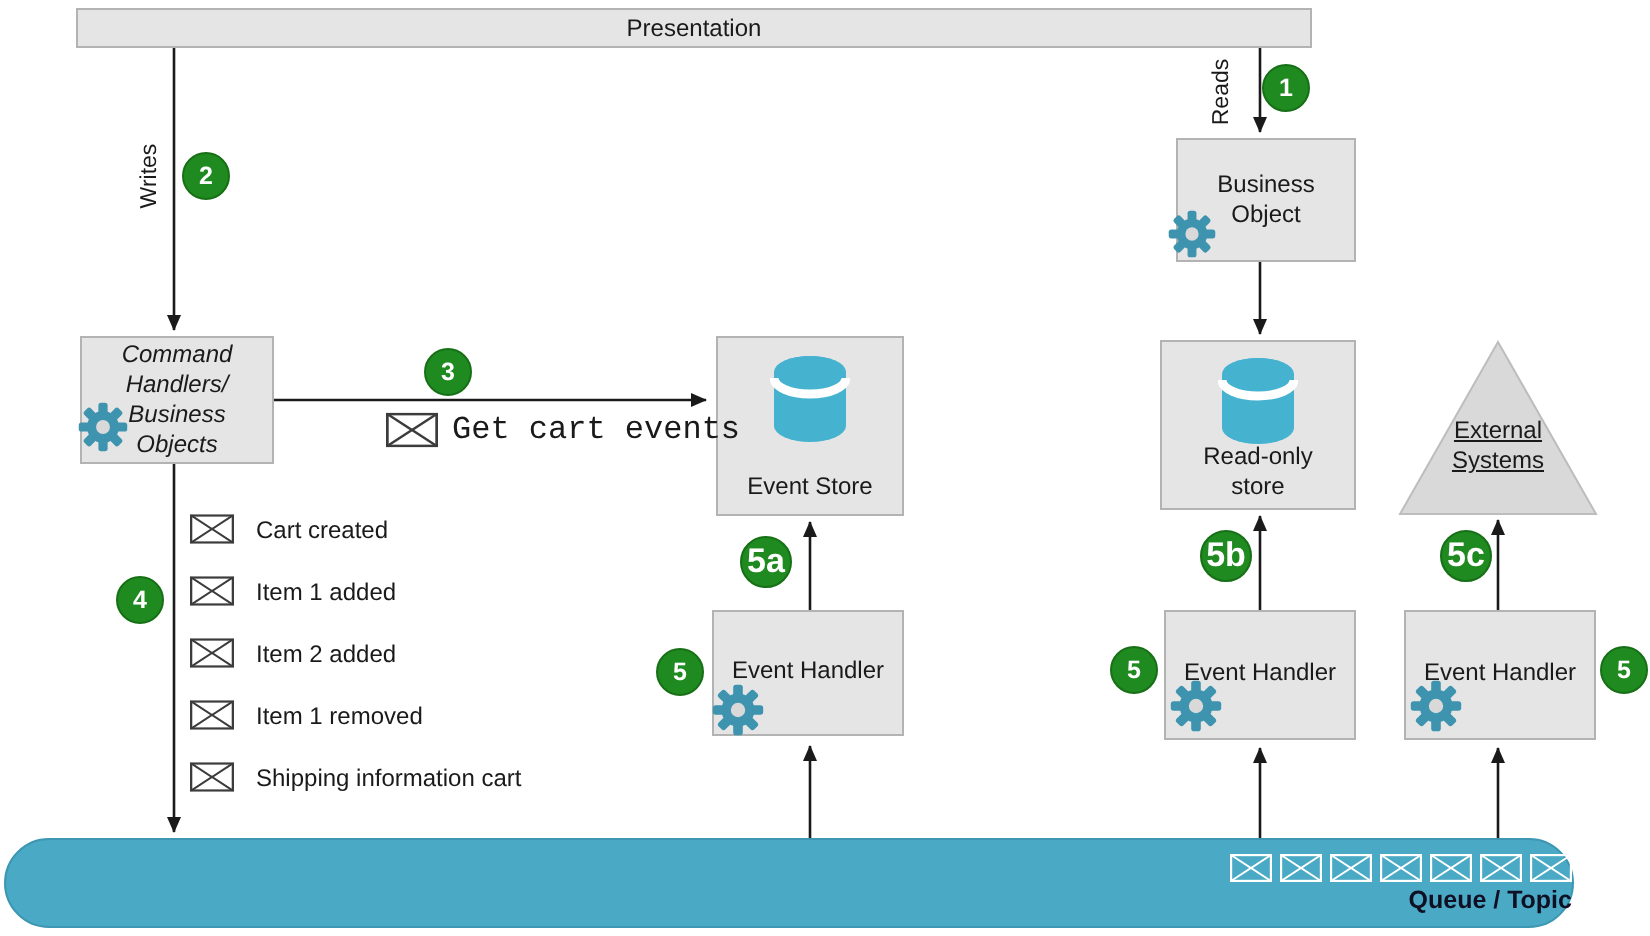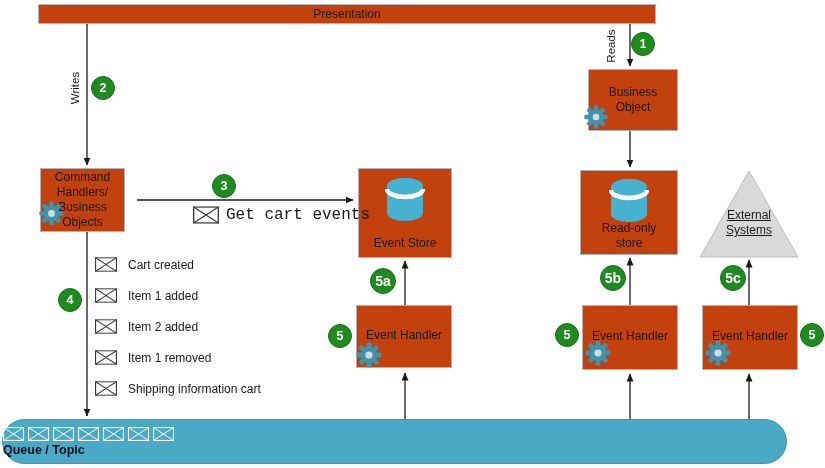--- a/index.html
+++ b/index.html
@@ -1,69 +1,69 @@
 <!DOCTYPE html>
 <html><head>
 <meta charset="utf-8">
 <style>
   html,body{margin:0;padding:0;background:#fff;}
   #stage{
     position:relative;width:825px;height:468px;background:#ffffff;overflow:hidden;
     font-family:"Liberation Sans","DejaVu Sans",sans-serif;color:#1a1a1a;
   }
   .box{
-    position:absolute;background:#c2410c;border:1px solid #b3b3b3;
+    position:absolute;background:#e5e5e5;border:1px solid #b3b3b3;
     box-sizing:border-box;z-index:1;
   }
   .box-label{
     position:absolute;left:0;right:0;text-align:center;font-size:12px;line-height:15px;
     white-space:pre-line;color:#1a1a1a;z-index:3;
   }
   .center-label{top:50%;transform:translateY(-50%);}
   #svg-overlay{position:absolute;left:0;top:0;z-index:2;pointer-events:none;}
   .badge{
     position:absolute;z-index:4;background:#1f8a1f;border:1px solid #177017;border-radius:50%;
     color:#ffffff;font-weight:bold;display:flex;align-items:center;justify-content:center;
     box-sizing:border-box;
   }
   .badge.d1{width:24px;height:24px;font-size:12.5px;}
-  .badge.d2{width:26px;height:26px;font-size:14px;}
+  .badge.d2{width:26px;height:26px;font-size:17px;}
   .vlabel{
     position:absolute;width:60px;height:14px;text-align:center;font-size:11.5px;
     transform:rotate(-90deg);z-index:3;color:#1a1a1a;
   }
   .event-list{position:absolute;left:95px;top:257px;z-index:3;display:flex;flex-direction:column;gap:16px;}
   .event-row{display:flex;align-items:center;height:15px;gap:11px;}
   .event-row .env{color:#3c3c3c;}
   .event-row .txt{font-size:12px;white-space:nowrap;}
   .edge-msg{position:absolute;left:193px;top:206px;z-index:3;display:flex;align-items:center;gap:7px;}
   .edge-msg .env{color:#3c3c3c;}
   .edge-msg .txt{font-size:16px;white-space:nowrap;font-family:Liberation Mono, monospace;}
   #queue-bar{
     position:absolute;left:2px;top:419px;width:785px;height:45px;border-radius:23px;
     background:#4aa9c4;border:1px solid #3d96b2;box-sizing:border-box;z-index:1;
-    display:flex;flex-direction:column;align-items:flex-start;justify-content:center;gap:2px;
+    display:flex;flex-direction:column;align-items:flex-end;justify-content:center;gap:2px;
   }
   .queue-envelopes{display:flex;gap:4px;color:#ffffff;}
   #queue-label{font-size:12.5px;font-weight:bold;color:#101024;}
   #external-label{
     position:absolute;left:704px;top:208px;width:90px;text-align:center;
     font-size:12px;line-height:15px;white-space:pre-line;z-index:3;text-decoration:underline;
   }
 </style>
 </head>
 <body>
 
 <div id="stage">
 
   <div class="box" style="left:38px;top:4px;width:618px;height:20px;">
     <div class="box-label" style="top:2px;">Presentation</div>
   </div>
 
-  <div class="box" style="left:40px;top:168px;width:85px;height:64px;">
+  <div class="box" style="left:40px;top:168px;width:97px;height:64px;font-style:italic;">
     <div class="box-label" style="top:1px;">Command
 Handlers/
 Business
 Objects</div>
   </div>
 
   <div class="box" style="left:358px;top:168px;width:94px;height:90px;">
     <div class="box-label" style="bottom:6px;">Event Store</div>
   </div>
 

